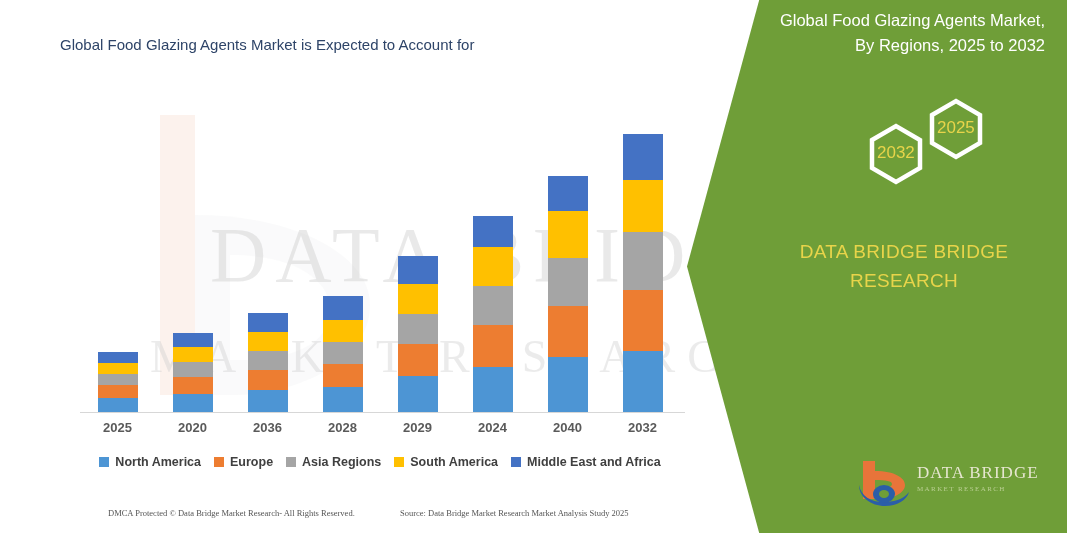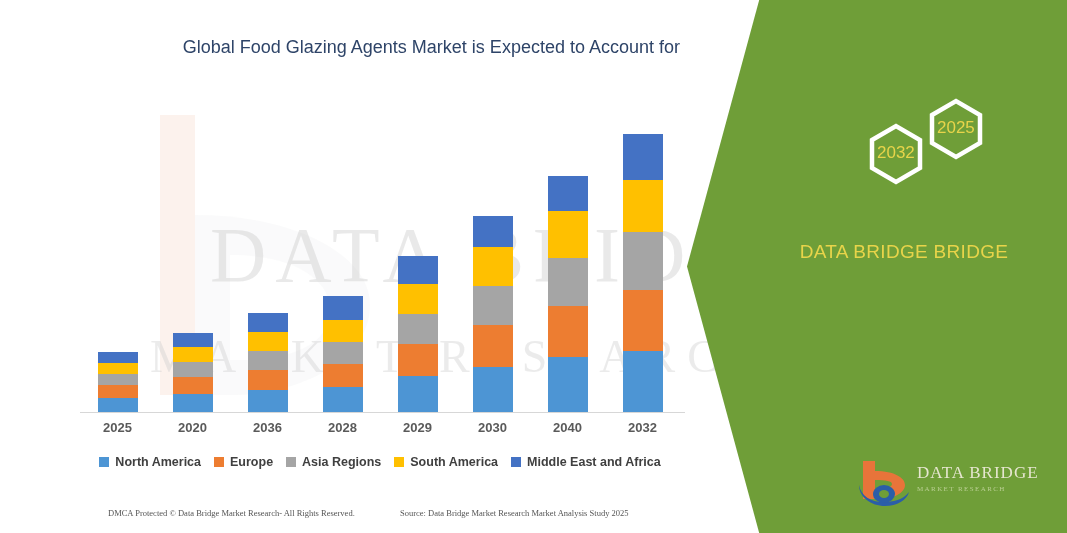--- a/index.html
+++ b/index.html
@@ -22,21 +22,21 @@
   }
   .wm-text2 {
     position:absolute; left:150px; top:330px; width:900px;
     font-size:46px; letter-spacing:12px; color:#cfcfcf; opacity:0.40;
     font-family:"Liberation Serif", serif; white-space:nowrap; pointer-events:none;
   }
 
   
   .chart-title {
     position:absolute; left:60px; top:34px; width:620px;
-    text-align:right; color:#2e4468; font-size:18px; line-height:1.45;
+    text-align:left; color:#2e4468; font-size:15px; line-height:1.45;
     font-family:"Liberation Sans", sans-serif;
   }
   .axis-line {
     position:absolute; left:80px; top:412px; width:605px; height:1px;
     background:#d7d7d7;
   }
   .bars {
     position:absolute; left:80px; top:100px; width:600px; height:312px;
     display:flex; align-items:flex-end; justify-content:space-around;
   }
@@ -192,21 +192,21 @@
       </div>
     </div>
   <div class="axis-line"></div>
 
   <div class="xlabels" id="xlabels">
       <div class="xlabel">2025</div>
       <div class="xlabel">2020</div>
       <div class="xlabel">2036</div>
       <div class="xlabel">2028</div>
       <div class="xlabel">2029</div>
-      <div class="xlabel">2030</div>
+      <div class="xlabel">2024</div>
       <div class="xlabel">2040</div>
       <div class="xlabel">2032</div>
     </div>
 
   <div class="legend" id="legend">
       <div class="legend-item">
         <span class="legend-swatch" style="background: rgb(77, 149, 212);"></span>
         <span class="legend-label">North America</span>
       </div>
       <div class="legend-item">
@@ -225,32 +225,37 @@
         <span class="legend-swatch" style="background: rgb(68, 114, 196);"></span>
         <span class="legend-label">Middle East and Africa</span>
       </div>
     </div>
 
   <div class="footer-left">DMCA Protected © Data Bridge Market Research- All Rights Reserved.</div>
   <div class="footer-right">Source: Data Bridge Market Research  Market Analysis Study 2025</div>
 
   <div class="green-panel"></div>
 
+  <div class="panel-title">
+    <div>Global Food Glazing Agents Market,</div>
+    <div>By Regions, 2025 to 2032</div>
+  </div>
 
   <div class="hexes">
     <svg width="180" height="120" viewBox="0 0 180 120">
       <polygon points="32,45 56,31 80,45 80,73 56,87 32,73" fill="none" stroke="#ffffff" stroke-width="4.5"></polygon>
       <polygon points="92,20 116,6 140,20 140,48 116,62 92,48" fill="none" stroke="#ffffff" stroke-width="4.5"></polygon>
     </svg>
     <span class="hex-label" style="left:37px; top:48px;">2032</span>
     <span class="hex-label" style="left:97px; top:23px;">2025</span>
   </div>
 
   <div class="brand-name">
     <div>DATA BRIDGE BRIDGE</div>
+    <div>RESEARCH</div>
   </div>
 
   <div class="db-logo">
     <svg width="56" height="50" viewBox="0 0 56 50">
       <path d="M8 2 L8 34 L20 34 L20 2 Z" fill="#e8743a"></path>
       <path d="M20 12 C40 12, 50 19, 50 26 C50 34, 38 40, 24 40 L8 40 L8 30 L24 30 C32 30, 37 28, 37 25 C37 22, 31 21, 20 21 Z" fill="#e8743a"></path>
       <path d="M4 26 C4 38, 16 47, 30 47 C42 47, 52 41, 54 33 C48 41, 38 43, 28 43 C16 43, 6 37, 4 26 Z" fill="#2b5ea8"></path>
       <ellipse cx="29" cy="35" rx="11" ry="9" fill="#2b5ea8"></ellipse>
       <ellipse cx="29" cy="35" rx="5" ry="4" fill="#6f9e38"></ellipse>
     </svg>

